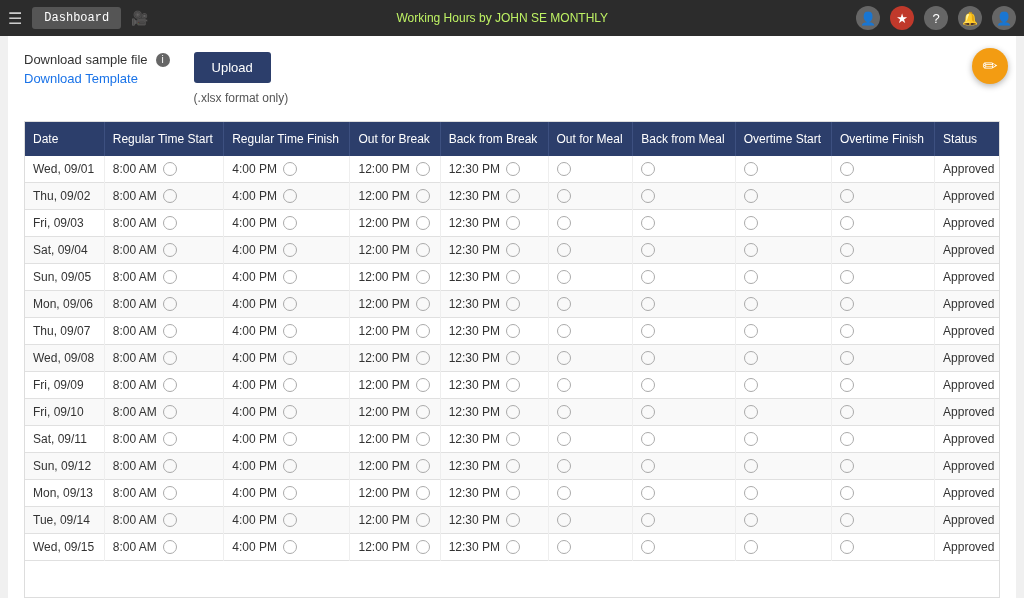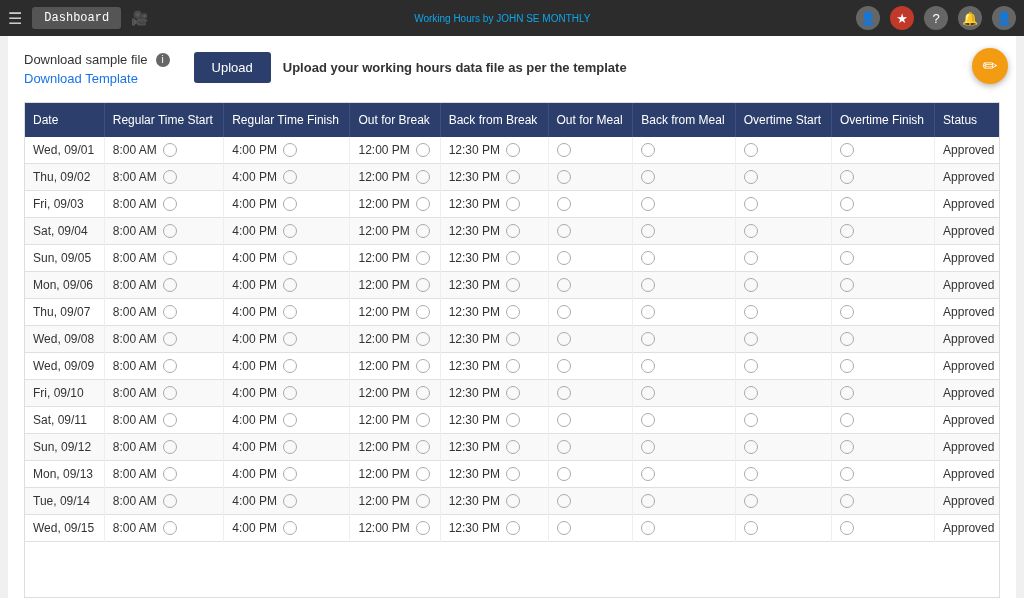--- a/index.html
+++ b/index.html
@@ -21,22 +21,22 @@
       padding: 4px 12px;
       border-radius: 3px;
       font-size: 12px;
       cursor: pointer;
       font-family: Liberation Mono, monospace;
     }
     .camera-icon { color: #ccc; font-size: 14px; margin-left: 4px; }
     .nav-title {
       flex: 1;
       text-align: center;
-      color: #0ea5e9;
-      font-size: 10px;
+      color: #bef264;
+      font-size: 12px;
       font-weight: normal;
     }
     .nav-icons {
       display: flex;
       align-items: center;
       gap: 10px;
     }
     .nav-icon-btn {
       width: 24px; height: 24px;
       border-radius: 50%;
@@ -182,25 +182,22 @@
     <div class="upload-left">
       <div class="download-label">
         <span>Download sample file</span>
         <span class="info-icon">i</span>
       </div>
       <a class="download-link">Download Template</a>
     </div>
     <div style="display: flex; flex-direction: column; gap: 4px;">
       <div class="upload-area">
         <button class="upload-btn">Upload</button>
-        <span class="upload-hint">
-          <span>Upload your working hours</span>
-          <span>data file as per the template</span>
-        </span>
       </div>
+      <span class="format-note">(.xlsx format only)</span>
     </div>
   </div>
 
   <div class="table-wrapper" style="flex: 1; overflow-y: auto; border: 1px solid #ddd; margin-bottom: 0;">
     <table>
       <thead>
         <tr>
           <th>Date</th>
           <th>Regular Time Start</th>
           <th>Regular Time Finish</th>
@@ -593,21 +590,21 @@
               </div>
             </td>
             <td>
               <div class="time-cell">
                 <span class="circle-icon"></span>
               </div>
             </td>
             <td><span class="status-approved">Approved</span></td>
           </tr>
           <tr>
-            <td>Wed, 09/09</td>
+            <td>Fri, 09/09</td>
             <td>
               <div class="time-cell">
                 <span>8:00 AM</span>
                 <span class="circle-icon"></span>
               </div>
             </td>
             <td>
               <div class="time-cell">
                 <span>4:00 PM</span>
                 <span class="circle-icon"></span>

